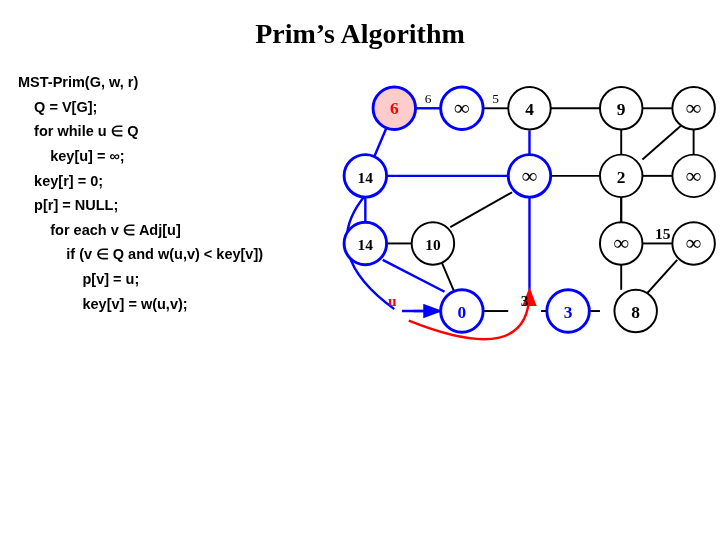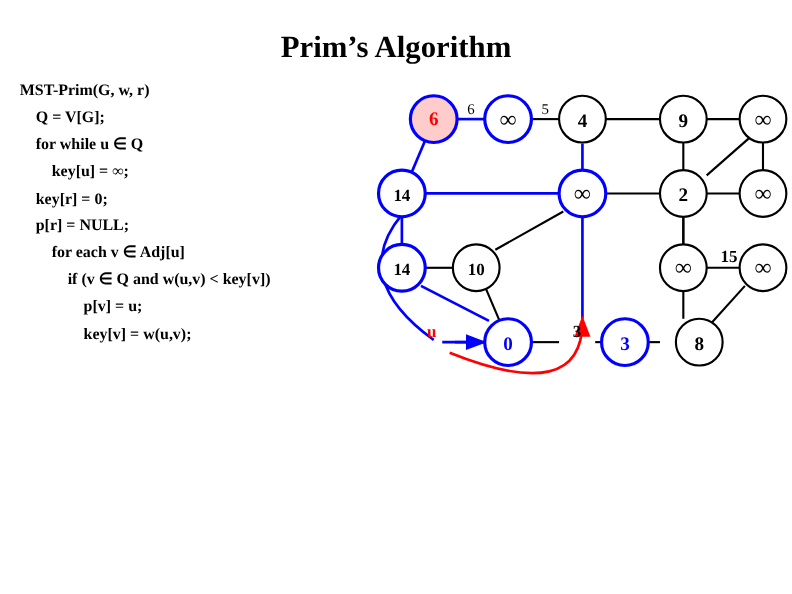--- a/index.html
+++ b/index.html
@@ -8,29 +8,29 @@
       height: 540px;
       background: white;
       font-family: 'Times New Roman', Times, serif;
       overflow: hidden;
       position: relative;
     }
     .title {
       text-align: center;
       font-size: 28px;
       font-weight: bold;
-      padding-top: 28px;
+      padding-top: 18px;
       padding-bottom: 10px;
       color: #000;
     }
     .code-section {
       position: absolute;
       left: 18px;
       top: 70px;
-      font-family: Liberation Serif, serif;
+      font-family: Liberation Sans, sans-serif;
       font-size: 14.5px;
       font-weight: bold;
       color: #000;
       line-height: 1.7;
     }
     .code-section .line { white-space: pre; }
     .graph-area {
       position: absolute;
       left: 330px;
       top: 60px;

